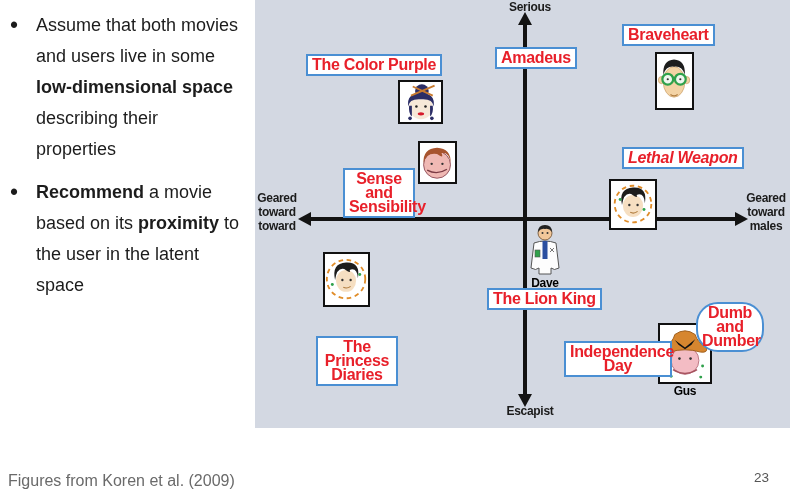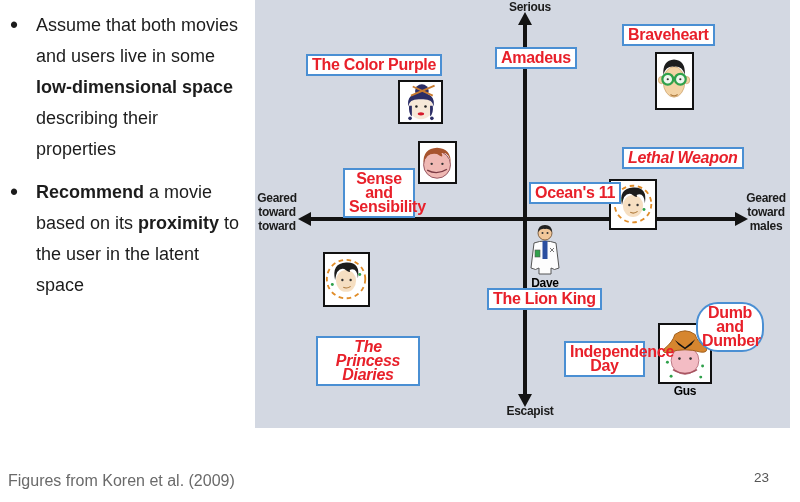--- a/index.html
+++ b/index.html
@@ -39,22 +39,22 @@
            letter-spacing:-0.3px; text-align:center; padding:2px 4px; z-index:4;
            white-space:nowrap; }
   .movie.wrap { white-space:normal; }
   .m-color-purple { left:51px;  top:54px;  }
   .m-amadeus      { left:240px; top:47px;  }
   .m-braveheart   { left:367px; top:24px;  }
   .m-sense        { left:88px;  top:168px; width:72px; }
   .m-oceans       { left:274px; top:182px; }
   .m-lethal       { left:367px; top:147px;font-style:italic; }
   .m-lionking     { left:232px; top:288px; }
-  .m-princess     { left:61px;  top:336px; width:104px;font-style:italic; }
-  .m-independence { left:309px; top:341px; width:81px; }
+  .m-princess     { left:61px;  top:336px; width:82px; }
+  .m-independence { left:309px; top:341px; width:108px; }
   .m-dumb         { left:441px; top:302px; width:68px;border-radius:22px; }
 
   .face { position:absolute; background:#ffffff; border:2.5px solid #111;
           z-index:3; overflow:hidden; }
   .f-purple   { left:143px; top:80px;  width:45px; height:44px; }
   .f-sense    { left:163px; top:141px; width:39px; height:43px; }
   .f-brave    { left:400px; top:52px;  width:39px; height:58px; }
   .f-lethal   { left:354px; top:179px; width:48px; height:51px; }
   .f-princess { left:68px;  top:252px; width:47px; height:55px; }
   .f-gus      { left:403px; top:323px; width:54px; height:61px; }
@@ -194,21 +194,20 @@
         <rect x="15.5" y="17" width="5" height="18" fill="#2b4fa0"></rect>
         <rect x="8" y="26" width="5" height="7" fill="#2fa14b" stroke="#555" stroke-width="0.6"></rect>
         <path d="M23 24 L27 28 M27 24 L23 28" stroke="#777" stroke-width="1"></path>
       </svg>
     </div>
 
     <div class="movie m-color-purple">The Color Purple</div>
     <div class="movie m-amadeus">Amadeus</div>
     <div class="movie m-braveheart">Braveheart</div>
     <div class="movie wrap m-sense">Sense and Sensibility</div>
-    <div class="movie m-oceans">Ocean's 11</div>
     <div class="movie m-lethal">Lethal Weapon</div>
     <div class="movie m-lionking">The Lion King</div>
     <div class="movie wrap m-princess">The Princess Diaries</div>
     <div class="movie wrap m-independence">Independence Day</div>
     <div class="movie wrap m-dumb">Dumb and Dumber</div>
 
     <div class="person-label pl-dave">Dave</div>
     <div class="person-label pl-gus">Gus</div>
   </div>
 

